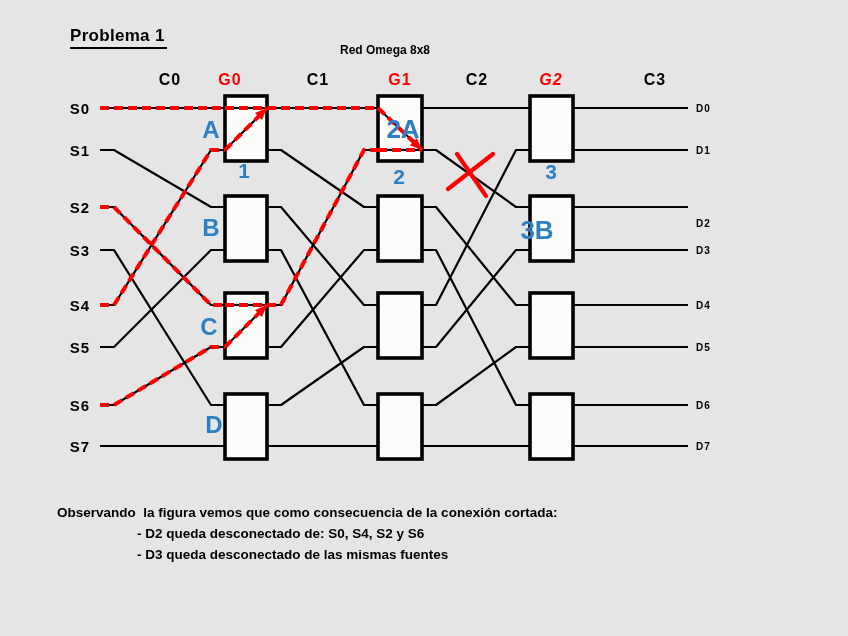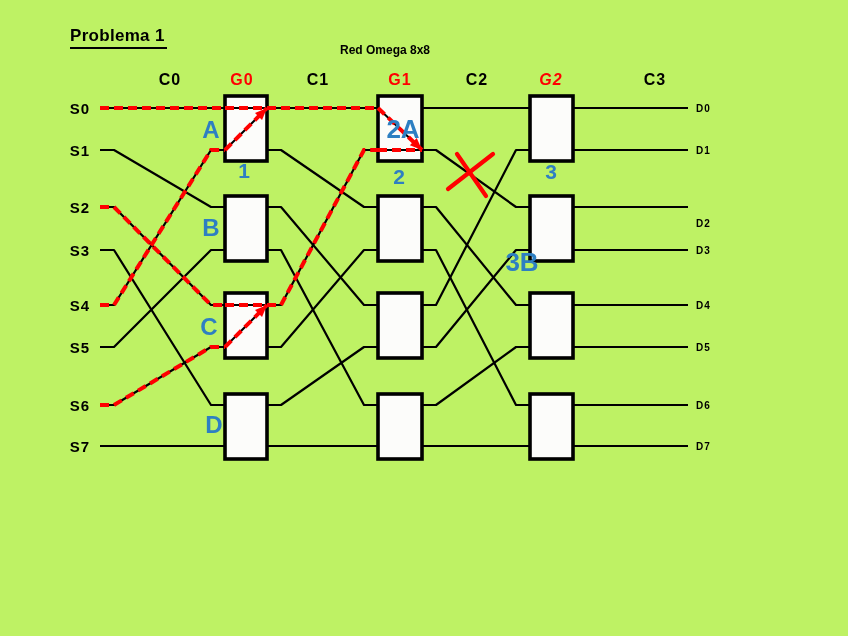--- a/index.html
+++ b/index.html
@@ -1,16 +1,16 @@
 <!DOCTYPE html>
 <html><head>
 <meta charset="utf-8">
 <style>
   html,body{margin:0;padding:0;background:#fff;}
-  .page{position:relative;width:848px;height:636px;background:#bef264;overflow:hidden;
+  .page{position:relative;width:848px;height:636px;background:#e5e5e5;overflow:hidden;
         font-family:"Liberation Sans",sans-serif;}
   #net-svg{position:absolute;left:0;top:0;}
   #labels{position:absolute;left:0;top:0;width:848px;height:636px;}
   .title{position:absolute;left:70px;top:26px;font-size:17px;font-weight:bold;color:#000;
          border-bottom:2.5px solid #000;padding:0 2px 1px 0;letter-spacing:.3px;}
   .subtitle{position:absolute;left:340px;top:43px;font-size:12px;font-weight:bold;color:#000;}
   .lbl{position:absolute;white-space:nowrap;}
   .src{transform:translate(-100%,-50%);font-weight:bold;font-size:15px;letter-spacing:1px;color:#000;}
   .dst{transform:translateY(-50%);font-weight:bold;font-size:10px;letter-spacing:1px;color:#000;}
   .col{transform:translate(-50%,-50%);font-weight:bold;font-size:16px;letter-spacing:1px;}
@@ -108,29 +108,34 @@
       <div class="lbl src" style="left: 90px; top: 446px;">S7</div>
       <div class="lbl dst" style="left: 696px; top: 108px;">D0</div>
       <div class="lbl dst" style="left: 696px; top: 150px;">D1</div>
       <div class="lbl dst" style="left: 696px; top: 223px;">D2</div>
       <div class="lbl dst" style="left: 696px; top: 250px;">D3</div>
       <div class="lbl dst" style="left: 696px; top: 305px;">D4</div>
       <div class="lbl dst" style="left: 696px; top: 347px;">D5</div>
       <div class="lbl dst" style="left: 696px; top: 405px;">D6</div>
       <div class="lbl dst" style="left: 696px; top: 446px;">D7</div>
       <div class="lbl col" style="left: 170px; top: 80px; color: rgb(0, 0, 0);">C0</div>
-      <div class="lbl col" style="left: 242px; top: 80px; color: rgb(255, 0, 0);">G0</div>
+      <div class="lbl col" style="left: 230px; top: 80px; color: rgb(255, 0, 0);">G0</div>
       <div class="lbl col" style="left: 318px; top: 80px; color: rgb(0, 0, 0);">C1</div>
       <div class="lbl col" style="left: 400px; top: 80px; color: rgb(255, 0, 0);">G1</div>
       <div class="lbl col" style="left: 477px; top: 80px; color: rgb(0, 0, 0);">C2</div>
       <div class="lbl col" style="left: 551px; top: 80px; color: rgb(255, 0, 0); font-style: italic;">G2</div>
       <div class="lbl col" style="left: 627px; top: 80px; color: rgb(0, 0, 0); margin-left: 28px;">C3</div>
       <div class="lbl letter" style="left: 211px; top: 130px; color: rgb(46, 127, 194);">A</div>
       <div class="lbl letter" style="left: 211px; top: 228px; color: rgb(46, 127, 194);">B</div>
       <div class="lbl letter" style="left: 209px; top: 327px; color: rgb(46, 127, 194);">C</div>
       <div class="lbl letter" style="left: 214px; top: 425px; color: rgb(46, 127, 194);">D</div>
       <div class="lbl num" style="left: 244px; top: 171px; color: rgb(46, 127, 194);">1</div>
       <div class="lbl num" style="left: 399px; top: 177px; color: rgb(46, 127, 194);">2</div>
       <div class="lbl num" style="left: 551px; top: 172px; color: rgb(46, 127, 194);">3</div>
       <div class="lbl inner" style="left: 403px; top: 129px; color: rgb(46, 127, 194);">2A</div>
-      <div class="lbl inner" style="left: 522px; top: 230px; color: rgb(46, 127, 194); margin-top: 32px;">3B</div>
+      <div class="lbl inner" style="left: 537px; top: 230px; color: rgb(46, 127, 194);">3B</div>
     </div>
+  <div class="footer">
+    <div>Observando  la figura vemos que como consecuencia de la conexión cortada:</div>
+    <div class="findent">- D2 queda desconectado de: S0, S4, S2 y S6</div>
+    <div class="findent">- D3 queda desconectado de las mismas fuentes</div>
+  </div>
 </div>
 
 </body></html>

